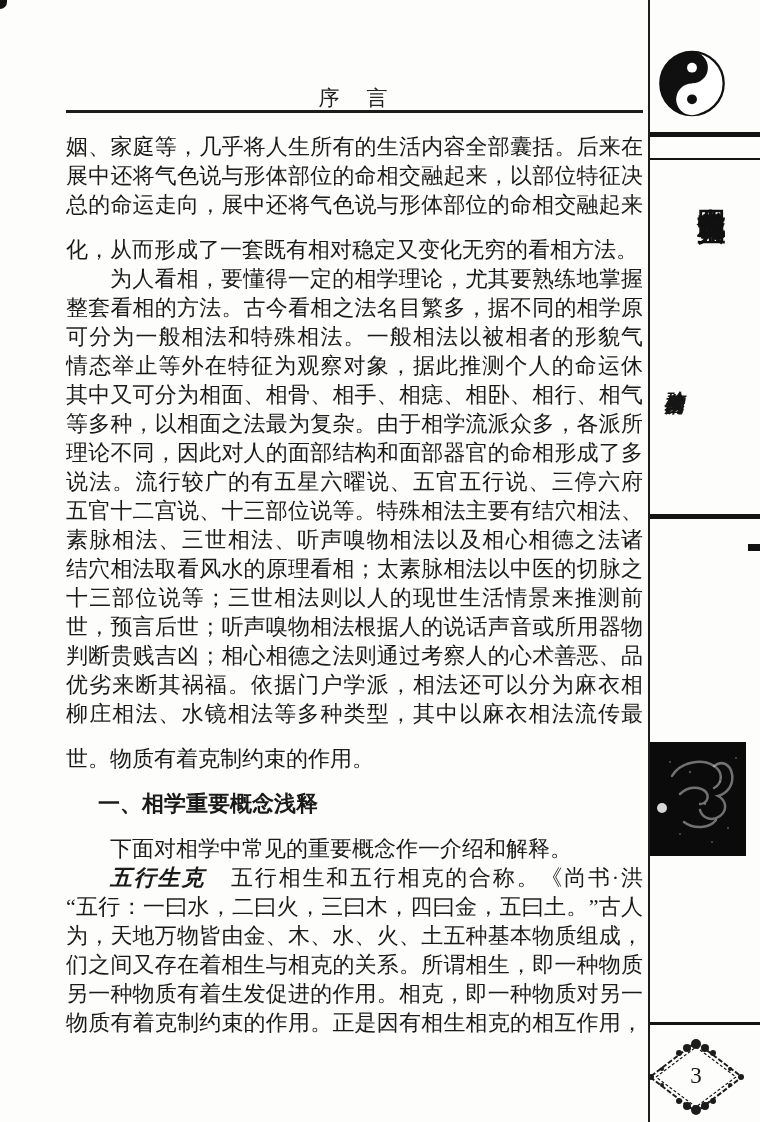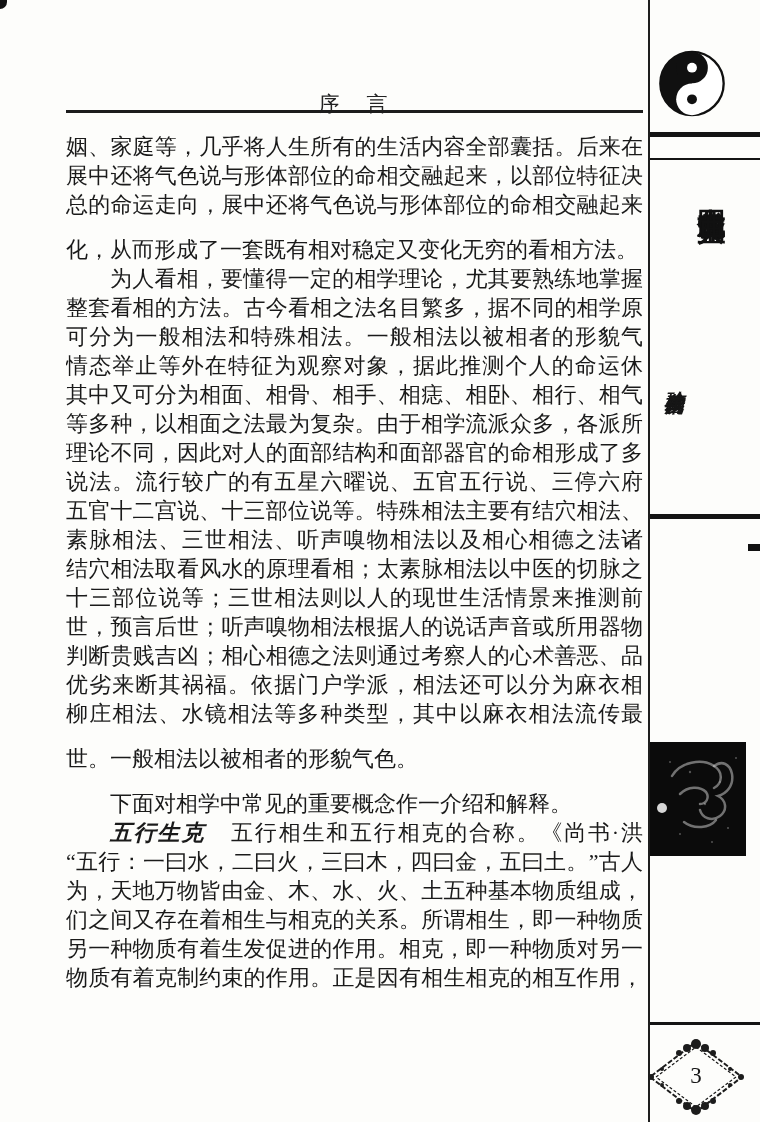--- a/index.html
+++ b/index.html
@@ -5,21 +5,21 @@
   html,body { margin:0; padding:0; background:#d9d9d9; }
   .page {
     position:relative; width:760px; height:1122px;
     background:#fdfdfb; overflow:hidden;
     font-family:"Liberation Serif","DejaVu Serif",serif;
     color:#1a1a1a;
   }
   
   .page-header {
     position:absolute; left:66px; top:84px; width:577px;
-    text-align:center; font-size:21px; letter-spacing:3px; color:#222;margin-top:6px;
+    text-align:center; font-size:21px; letter-spacing:3px; color:#222;
   }
   .header-rule {
     position:absolute; left:66px; top:110px; width:577px; height:3px;
     background:#1c1c1c;
   }
   
   .main-text {
     position:absolute; left:66px; top:132px; width:577px;
     font-size:22px; line-height:29px;
   }
@@ -101,21 +101,24 @@
         <div class="tline">理论不同，因此对人的面部结构和面部器官的命相形成了多种</div>
         <div class="tline">说法。流行较广的有五星六曜说、五官五行说、三停六府说、</div>
         <div class="tline">五官十二宫说、十三部位说等。特殊相法主要有结穴相法、太</div>
         <div class="tline">素脉相法、三世相法、听声嗅物相法以及相心相德之法诸种。</div>
         <div class="tline">结穴相法取看风水的原理看相；太素脉相法以中医的切脉之道</div>
         <div class="tline">十三部位说等；三世相法则以人的现世生活情景来推测前</div>
         <div class="tline">世，预言后世；听声嗅物相法根据人的说话声音或所用器物来</div>
         <div class="tline">判断贵贱吉凶；相心相德之法则通过考察人的心术善恶、品性</div>
         <div class="tline">优劣来断其祸福。依据门户学派，相法还可以分为麻衣相法、</div>
         <div class="tline">柳庄相法、水镜相法等多种类型，其中以麻衣相法流传最广，</div>
-        <div class="tline pend">世。一般相法以被相者的形貌气色。</div>
+        <div class="tline pend">世。物质有着克制约束的作用。</div>
+      </div>
+      <div class="para heading">
+        <div class="tline pend">一、相学重要概念浅释</div>
       </div>
       <div class="para body">
         <div class="tline indent pend">下面对相学中常见的重要概念作一介绍和解释。</div>
       </div>
       <div class="para body">
         <div class="tline indent"><span class="term">五行生克</span>　五行相生和五行相克的合称。《尚书·洪范》：</div>
         <div class="tline">“五行：一曰水，二曰火，三曰木，四曰金，五曰土。”古人认</div>
         <div class="tline">为，天地万物皆由金、木、水、火、土五种基本物质组成，它</div>
         <div class="tline">们之间又存在着相生与相克的关系。所谓相生，即一种物质对</div>
         <div class="tline">另一种物质有着生发促进的作用。相克，即一种物质对另一种</div>

